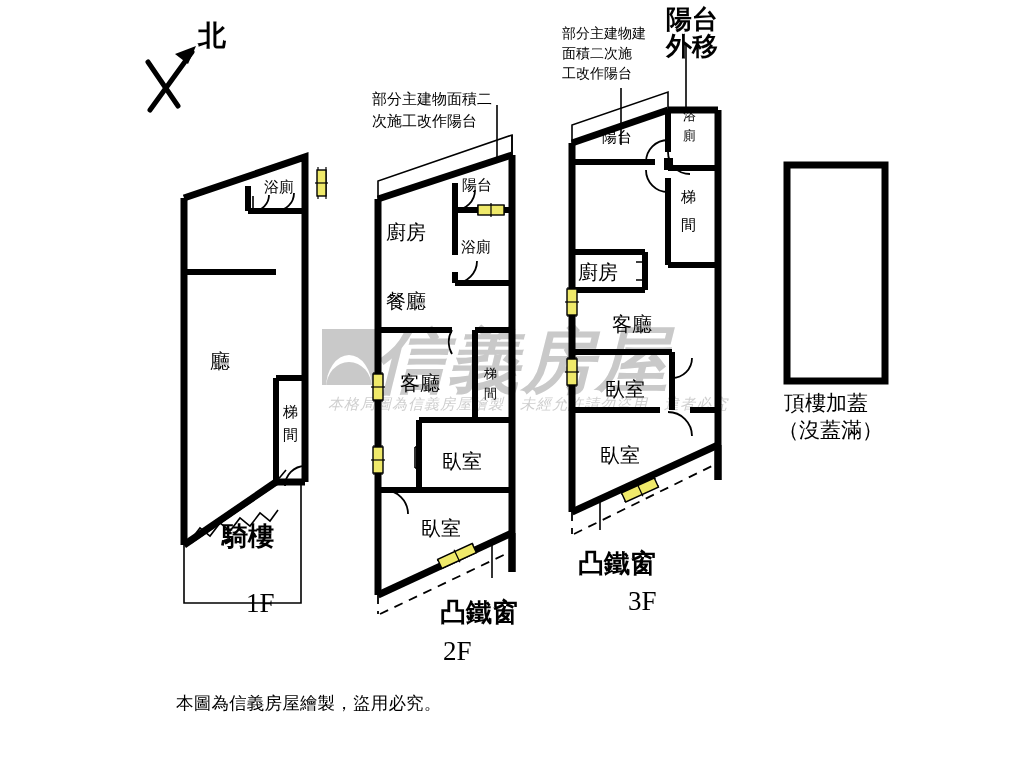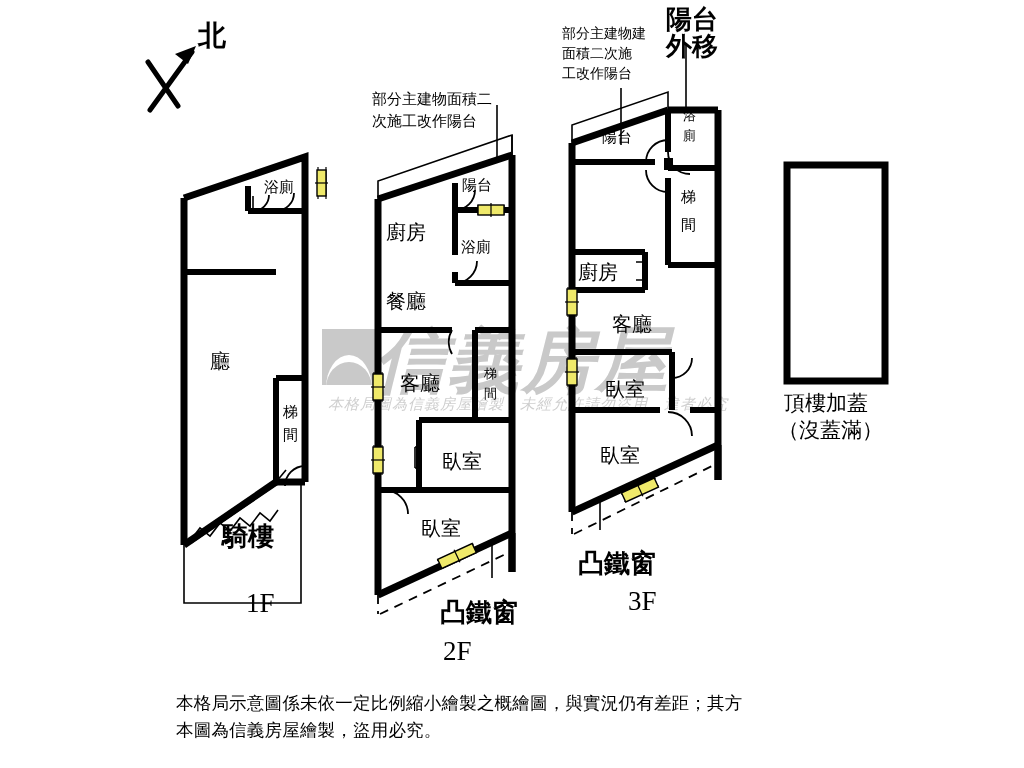--- a/index.html
+++ b/index.html
@@ -302,17 +302,16 @@
       <rect class="wall wall-thick" x="787" y="165" width="98" height="216"></rect>
       <text class="lbl-roof" x="784" y="410">頂樓加蓋</text>
       <text class="lbl-roof" x="778" y="437">（沒蓋滿）</text>
     </g>
 
     <text class="lbl-north" x="198" y="45">北</text>
 
   </svg>
 
   <div class="disclaimer">
-    <div>本格局示意圖係未依一定比例縮小繪製之概繪圖，與實況仍有差距；其方</div>
     <div>本圖為信義房屋繪製，盜用必究。</div>
   </div>
 
 </div>
 
 </body></html>

